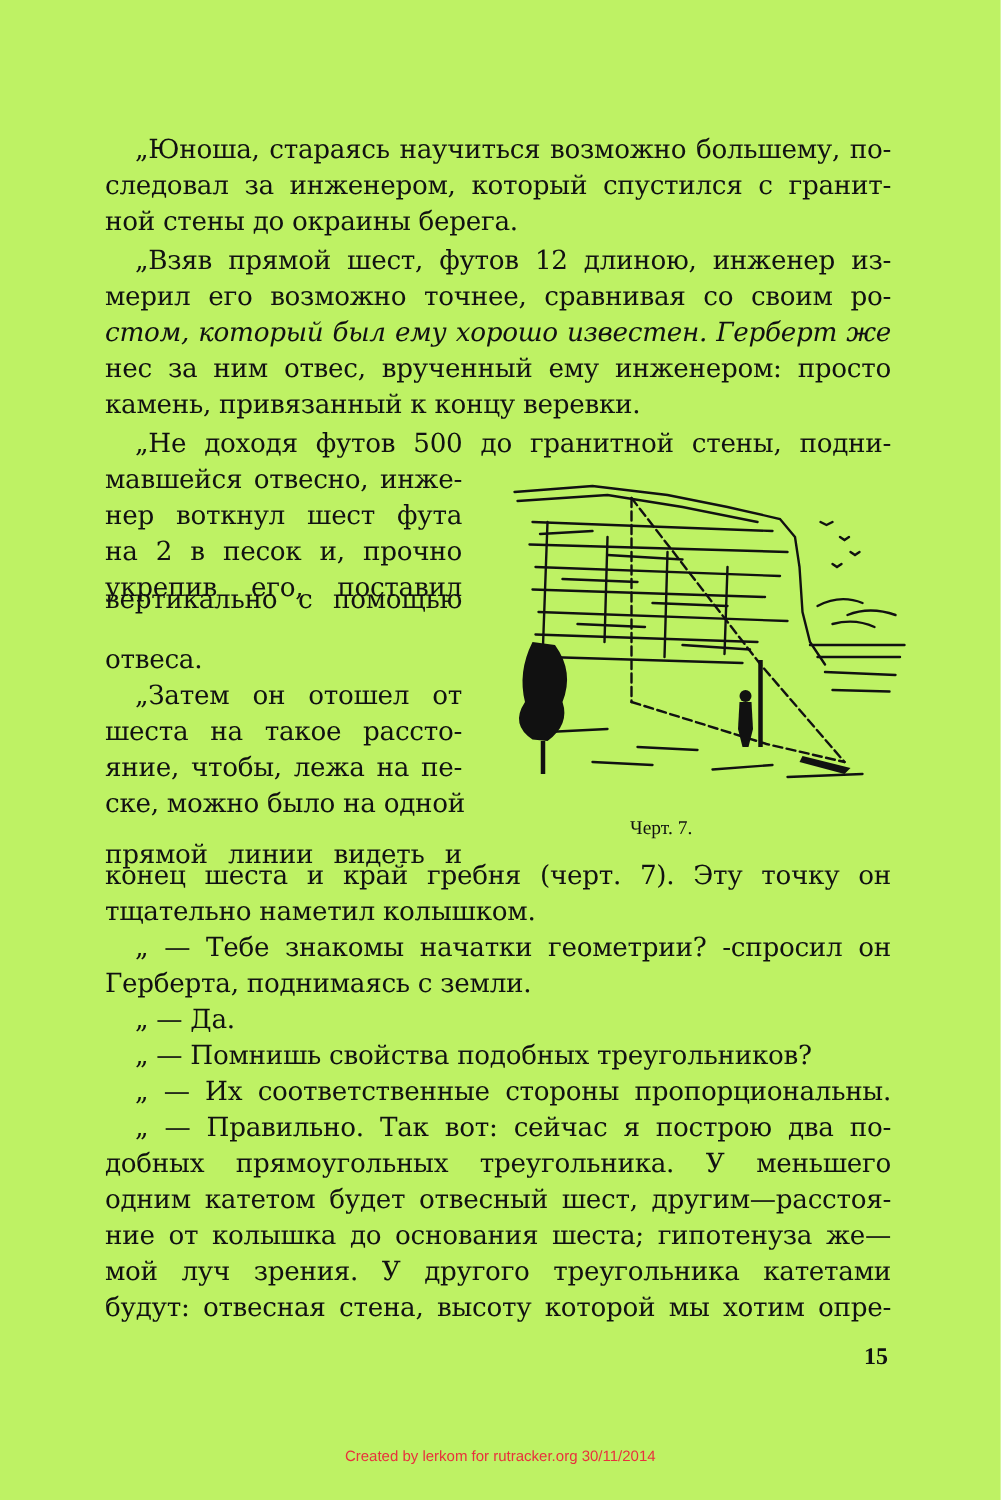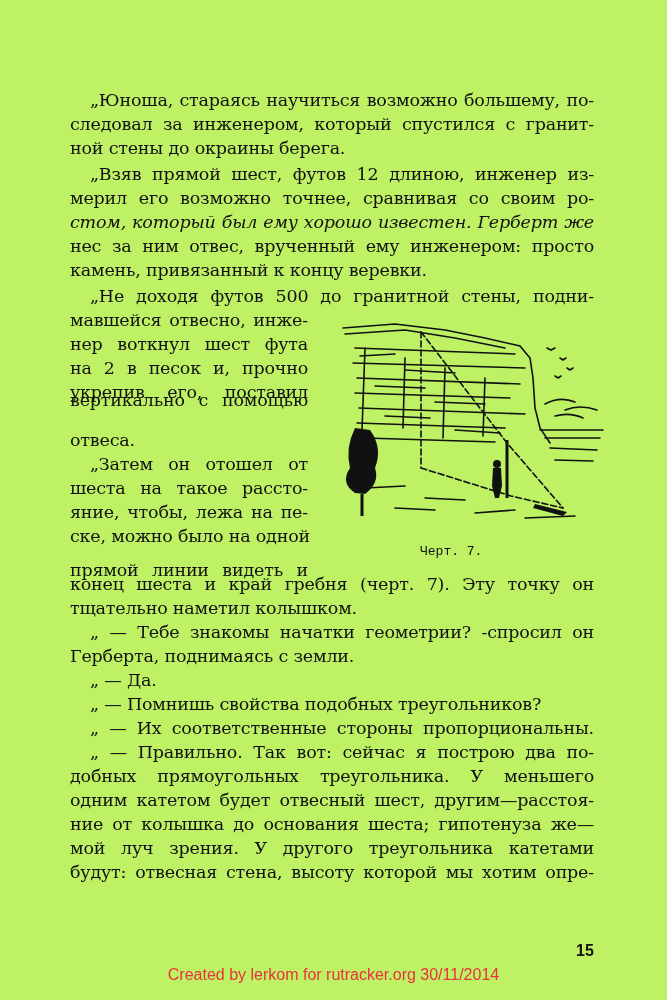--- a/index.html
+++ b/index.html
@@ -17,31 +17,31 @@
     }
     .line.last { text-align-last: left; }
     .line.indent { left: 90px; width: 504px; }
     .line.narrow { width: 238px; }
     .line.narrow.indent { left: 90px; width: 218px; }
     .figure {
       position: absolute; left: 335px; top: 318px; width: 270px; height: 210px;
     }
     .caption {
       position: absolute; left: 420px; top: 544px; width: 80px;
-      font-family: Liberation Mono, monospace;
+      font-family: Liberation Serif, serif;
       font-size: 13px; color: #111;
     }
     .page-number {
       position: absolute; left: 576px; top: 896px;
-      font-family: Liberation Sans, sans-serif;
-      font-weight: bold; font-size: 16px; color: #111; margin-top: 46px;
+      font-family: Liberation Serif, serif;
+      font-weight: bold; font-size: 16px; color: #111;
     }
     .watermark {
       position: absolute; left: 0; width: 667px; top: 966px; text-align: center;
-      font-family: "Liberation Sans", sans-serif; font-size: 16px;
+      font-family: "Liberation Sans", sans-serif; font-size: 10px;
     }
   </style>
 </head>
 <body>
 
 <div class="page">
   <div id="text-lines">
       <div class="line indent" style="top: 88px;">„Юноша, стараясь научиться возможно большему, по-</div>
       <div class="line" style="top: 112px;">следовал за инженером, который спустился с гранит-</div>
       <div class="line last" style="top: 136px;">ной стены до окраины берега.</div>

